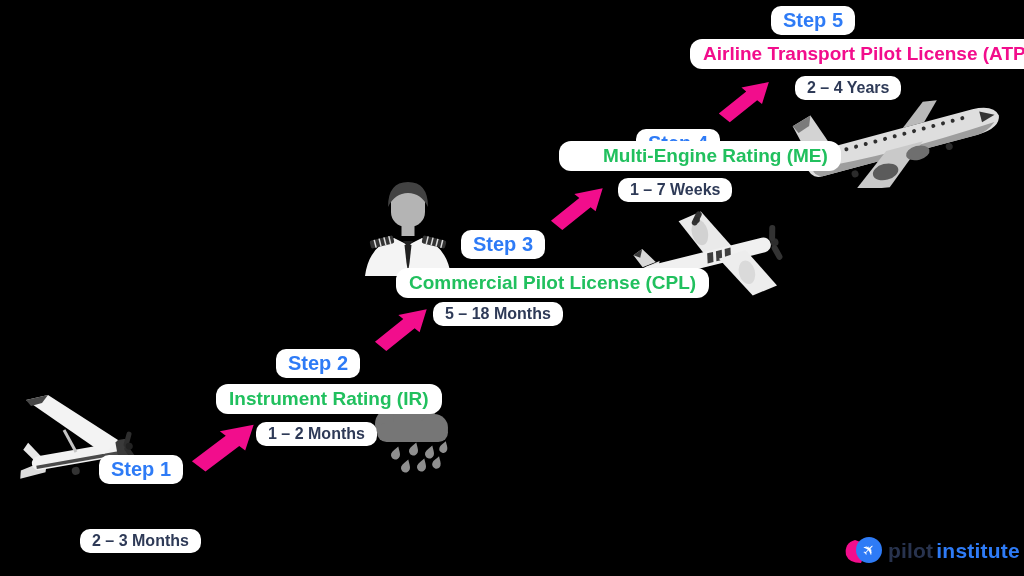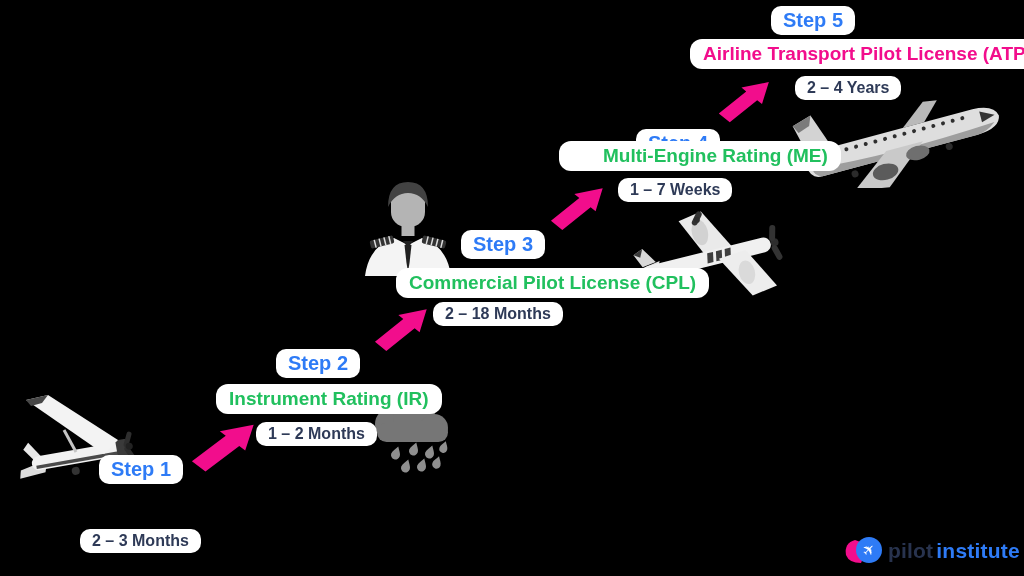--- a/index.html
+++ b/index.html
@@ -123,21 +123,21 @@
       <g stroke="#ddd" stroke-width="1.5">
         <line x1="66" y1="59" x2="66" y2="67"></line>
           <line x1="71" y1="59" x2="71" y2="67"></line>
         <line x1="76" y1="59" x2="76" y2="67"></line>
           <line x1="81" y1="59" x2="81" y2="67"></line>
       </g>
     </g>
   </svg>
   <div class="pill step-pill" style="left:461px;top:230px;">Step 3</div>
   <div class="pill name-pill" style="left:360px;top:268px;margin-left:36px;">Commercial Pilot License (CPL)</div>
-  <div class="pill dur-pill" style="left:433px;top:302px;">2 – 18 Months</div>
+  <div class="pill dur-pill" style="left:433px;top:302px;">5 – 18 Months</div>
 
   <div class="arrow" style="left:546px;top:184px;width:62px;height:50px;">
     <svg viewBox="0 0 70 70" preserveAspectRatio="none">
       <polygon points="5.6,51.6 37.6,19.6 32,14 64,6 56,38 50.4,32.4 18.4,64.4" fill="#F20D8C"></polygon>
     </svg>
   </div>
 
   <svg class="icon" style="left:626px;top:202px;width:175px;height:108px;" viewBox="0 0 175 108">
     <g transform="rotate(-14 87 54)">
       <polygon points="8,50 34,46 26,62 4,62" fill="#e3e3e3"></polygon>

